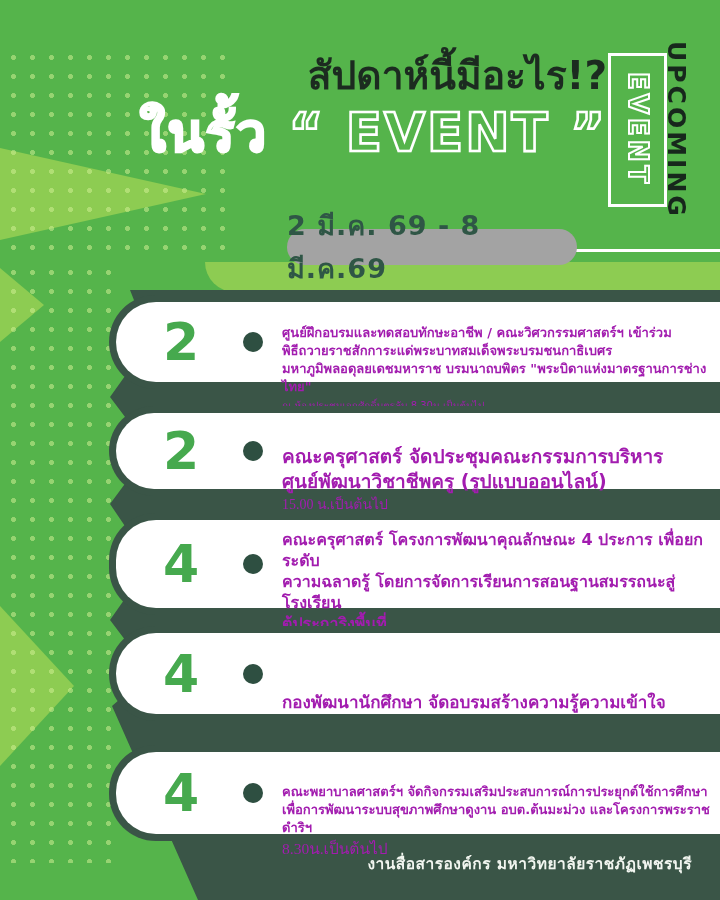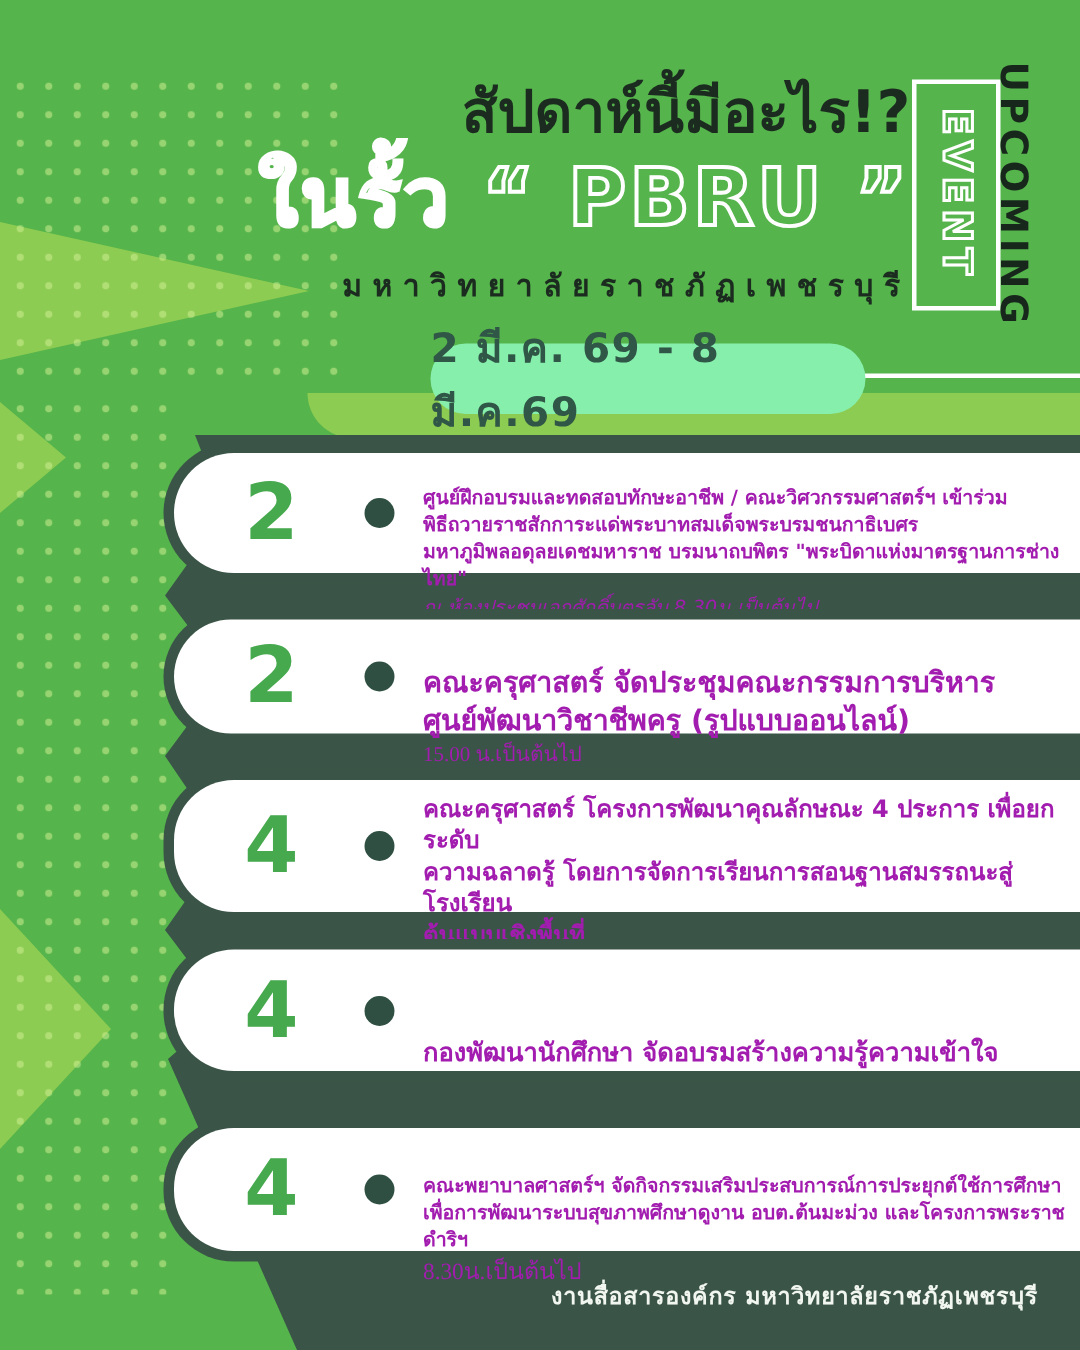--- a/index.html
+++ b/index.html
@@ -47,21 +47,21 @@
     font-size:26px;letter-spacing:4px;color:transparent;-webkit-text-stroke:2px #ffffff;
   }
   .upcoming{
     left:652px;top:50px;height:160px;width:48px;z-index:3;
     display:flex;align-items:center;justify-content:center;
     font-size:25px;letter-spacing:3px;color:#17271C;
   }
   
   .date-line{left:558px;top:249px;width:162px;height:3px;background:#ffffff;z-index:2;}
   .date-pill{
-    left:287px;top:229px;width:290px;height:47px;background:#86efac;border-radius:26px;
+    left:287px;top:229px;width:290px;height:36px;background:#a3a3a3;border-radius:26px;
     display:flex;align-items:center;justify-content:center;z-index:3;
     font-size:27px;font-weight:700;color:#2F5646;letter-spacing:1px;
   }
   
   .dark-band{
     left:105px;top:290px;width:615px;height:610px;background:#3A5547;z-index:2;
     clip-path:polygon(25px 0,615px 0,615px 610px,93px 610px,7px 416px,45px 383px,5px 330px,45px 273px,5px 214px,45px 160px,5px 107px,45px 51px);
   }
   
   .event-card{
@@ -83,21 +83,21 @@
     width:20px;height:20px;border-radius:50%;background:#2E4F41;
   }
   .txt{
     position:absolute;left:166px;right:10px;top:50%;transform:translateY(-50%);
     color:#a21caf;
     margin-top:28px;
   }
   .t{font-weight:700;}
   .d{font-weight:500;}
   .card-1 .t{font-size:13px;line-height:18px;}
-  .card-1 .d{font-size:13px;line-height:20px;font-style:italic;}
+  .card-1 .d{font-size:10px;line-height:20px;}
   .card-2 .t{font-size:19px;line-height:25px;}
   .card-2 .d{font-size:14px;line-height:21px;font-family:Liberation Serif, serif;}
   .card-3 .t{font-size:16px;line-height:21px;}
   .card-3 .d{font-size:14.5px;line-height:22px;}
   .card-4 .t{font-size:17px;line-height:24px;}
   .card-4 .d{font-size:14.5px;line-height:23px;}
   .card-5 .t{font-size:13px;line-height:18px;}
   .card-5 .d{font-size:15.5px;line-height:23px;font-family:Liberation Serif, serif;}
   
   .footer{
@@ -110,22 +110,21 @@
 
 <div class="layer light tri sliver-mid"></div>
 <div class="layer light tri sliver-band-top"></div>
 <div class="layer light tri sliver-low"></div>
 <div class="layer light light-band"></div>
 <div class="layer dots dots-title"></div>
 <div class="layer dots dots-left"></div>
 
 <div class="header">
   <div class="title-dark">สัปดาห์นี้มีอะไร!?</div>
-  <div class="title-outline">ในรั้ว “ PBRU ”</div>
-  <div class="title-univ">มหาวิทยาลัยราชภัฏเพชรบุรี</div>
+  <div class="title-outline">ในรั้ว “ EVENT ”</div>
 </div>
 
 <div class="layer event-box">
   <div class="vtext event-text">EVENT</div>
 </div>
 <div class="layer upcoming vtext">UPCOMING</div>
 
 <div class="layer date-line"></div>
 <div class="layer date-pill">2 มี.ค. 69 - 8 มี.ค.69</div>
 
@@ -150,21 +149,21 @@
         <div class="t">ศูนย์พัฒนาวิชาชีพครู (รูปแบบออนไลน์)</div>
         <div class="d">15.00 น.เป็นต้นไป</div>
       </div>
     </div>
     <div class="event-card card-3">
       <div class="day">4</div>
       <div class="bullet"></div>
       <div class="txt">
         <div class="t">คณะครุศาสตร์ โครงการพัฒนาคุณลักษณะ 4 ประการ เพื่อยกระดับ</div>
         <div class="t">ความฉลาดรู้ โดยการจัดการเรียนการสอนฐานสมรรถนะสู่โรงเรียน</div>
-        <div class="t">ต้นแบบเชิงพื้นที่</div>
+        <div class="t">ต้ประการิงพื้นที่</div>
         <div class="d">ณ ห้องประชุมชั้น 3 คณะครุศาสตร์  13.00 น.</div>
       </div>
     </div>
     <div class="event-card card-4">
       <div class="day">4</div>
       <div class="bullet"></div>
       <div class="txt">
         <div class="t">กองพัฒนานักศึกษา จัดอบรมสร้างความรู้ความเข้าใจ</div>
       </div>
     </div>

